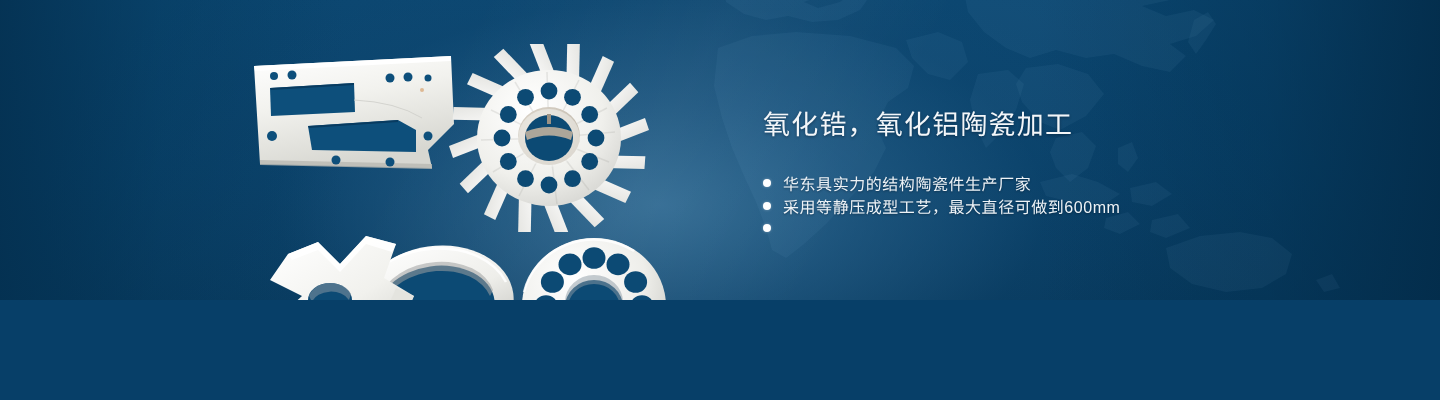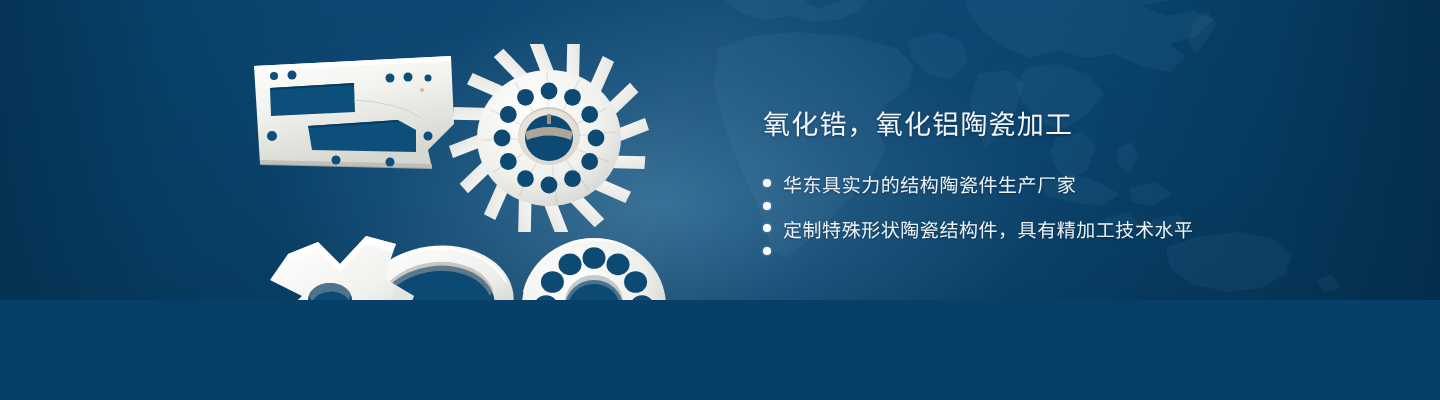--- a/index.html
+++ b/index.html
@@ -111,21 +111,21 @@
   .dot {
     flex: 0 0 auto;
     width: 8px;
     height: 8px;
     border-radius: 50%;
     background: #ffffff;
     margin-right: 12px;
     box-shadow: 0 0 3px rgba(255,255,255,0.35);
   }
   .btext {
-    font-size: 19px;
+    font-size: 16px;
     color: #eef3f7;
     letter-spacing: 0.55px;
     text-shadow: 0 1px 2px rgba(0,14,28,0.4);
   }
 </style>
 </head>
 <body>
 
 <div class="banner">
 
@@ -399,24 +399,21 @@
 
     <h1 class="headline">氧化锆，氧化铝陶瓷加工</h1>
 
     <ul class="bullets">
       <li>
         <span class="dot"></span>
         <span class="btext">华东具实力的结构陶瓷件生产厂家</span>
       </li>
       <li>
         <span class="dot"></span>
-      </li>
-      <li>
-        <span class="dot"></span>
-        <span class="btext">定制特殊形状陶瓷结构件，具有精加工技术水平</span>
+        <span class="btext">采用等静压成型工艺，最大直径可做到600mm</span>
       </li>
       <li>
         <span class="dot"></span>
       </li>
     </ul>
 
   </div>
 </div>
 
 </body></html>

